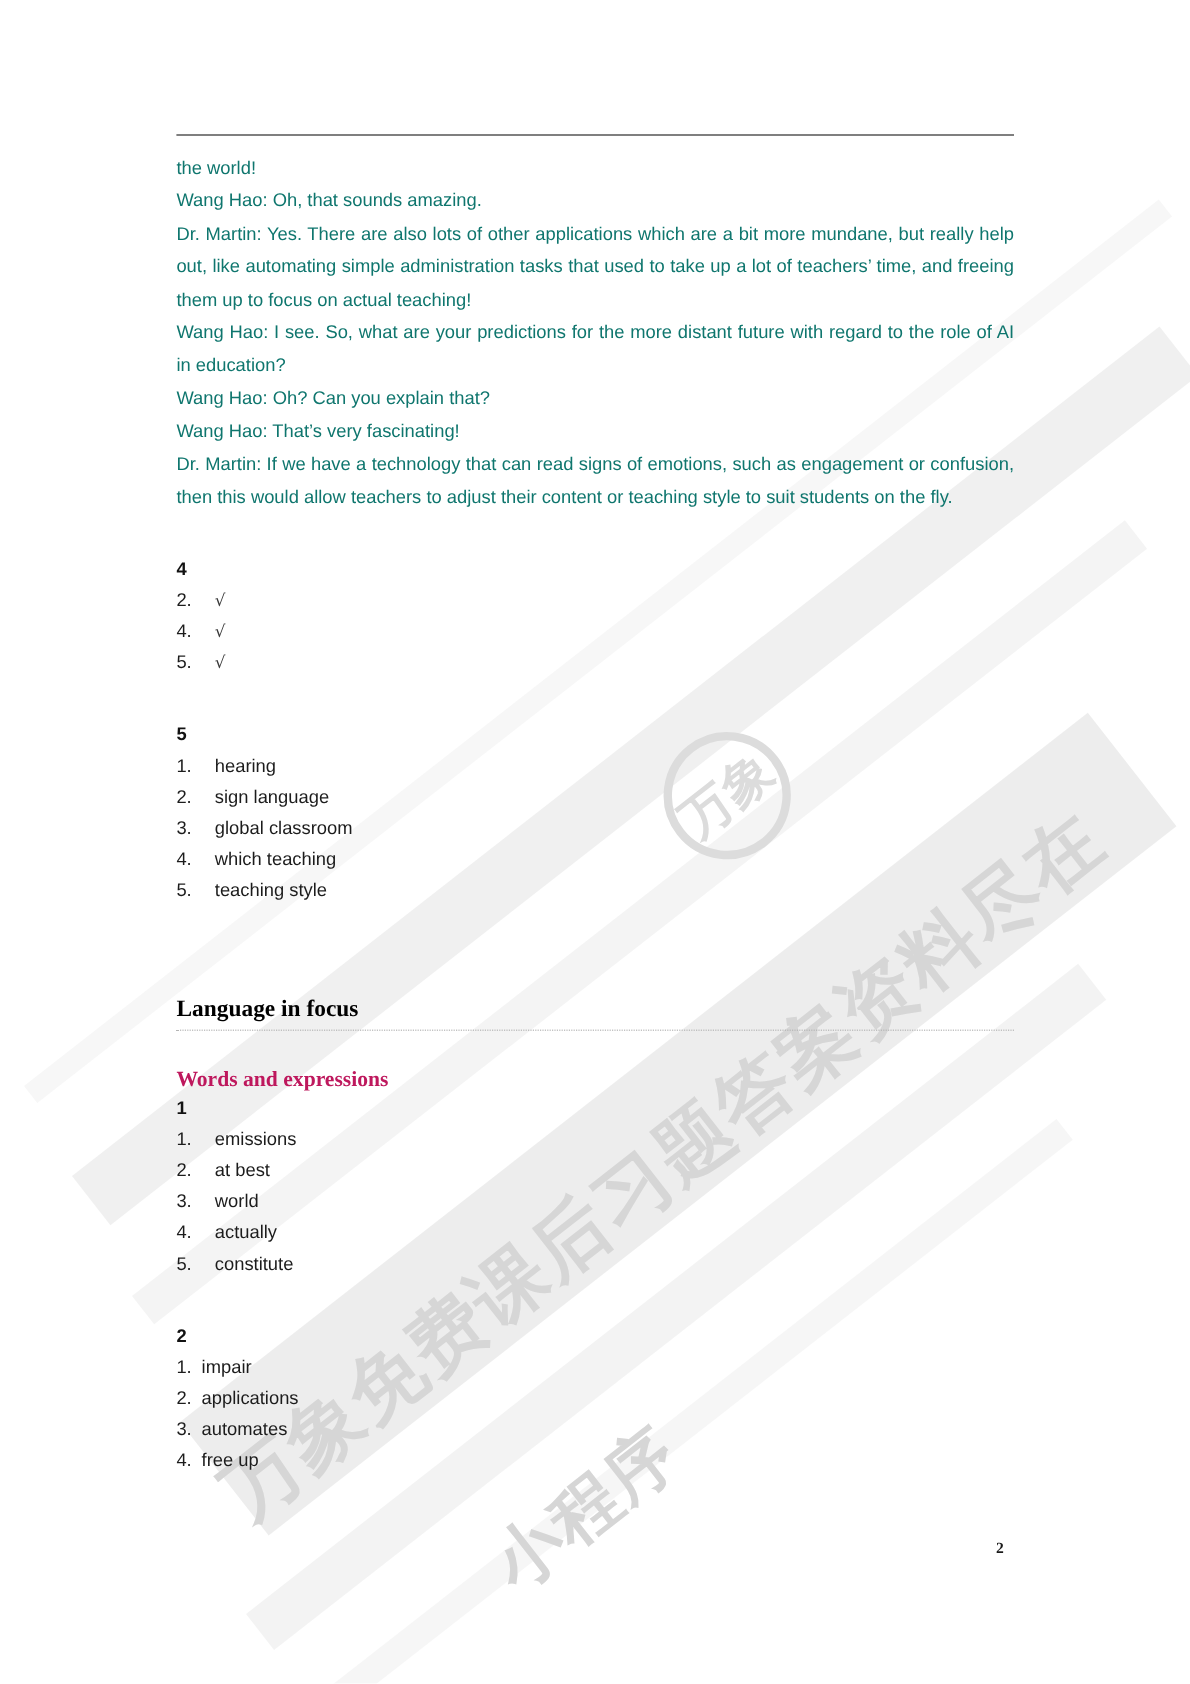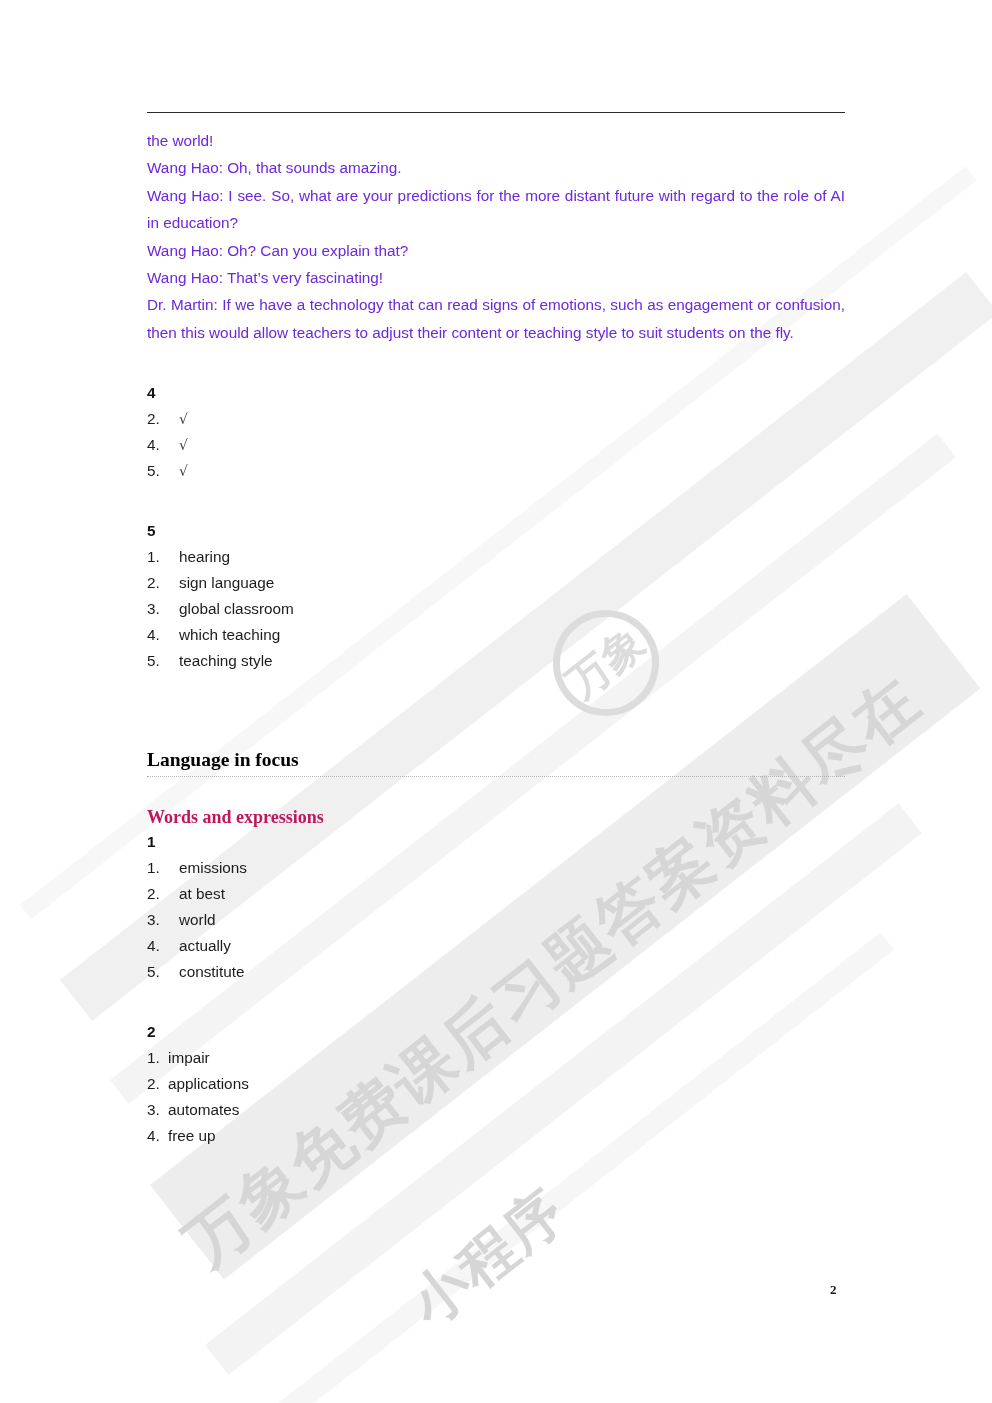--- a/index.html
+++ b/index.html
@@ -72,21 +72,21 @@
     border-top: 1.6px solid #2b2b2b;
     margin: 0 0 14px 0;
   }
 
   .para {
     font-size: 15.3px;
     line-height: 27.4px;
     text-align: justify;
     text-justify: inter-word;
     margin: 0;
-    color: #6d28d9;
+    color: #0f766e;
   }
   .para.last-left { text-align: left; }
   .gap-md { height: 34px; }
   .gap-lg { height: 48px; }
 
   .num-head {
     font-size: 15.3px;
     line-height: 26px;
     font-weight: bold;
     color: #121212;
@@ -172,20 +172,21 @@
 
 <div id="page">
 
   <div class="content">
 
     <div class="top-rule"></div>
 
     <div>
       <p class="para last-left">the world!</p>
       <p class="para last-left">Wang Hao: Oh, that sounds amazing.</p>
+      <p class="para">Dr. Martin: Yes. There are also lots of other applications which are a bit more mundane, but really help out, like automating simple administration tasks that used to take up a lot of teachers’ time, and freeing them up to focus on actual teaching!</p>
       <p class="para">Wang Hao: I see. So, what are your predictions for the more distant future with regard to the role of AI in education?</p>
       <p class="para last-left">Wang Hao: Oh? Can you explain that?</p>
       <p class="para last-left">Wang Hao: That’s very fascinating!</p>
       <p class="para">Dr. Martin: If we have a technology that can read signs of emotions, such as engagement or confusion, then this would allow teachers to adjust their content or teaching style to suit students on the fly.</p>
     </div>
 
     <div class="gap-md"></div>
 
     <div>
       <p class="num-head">4</p>

